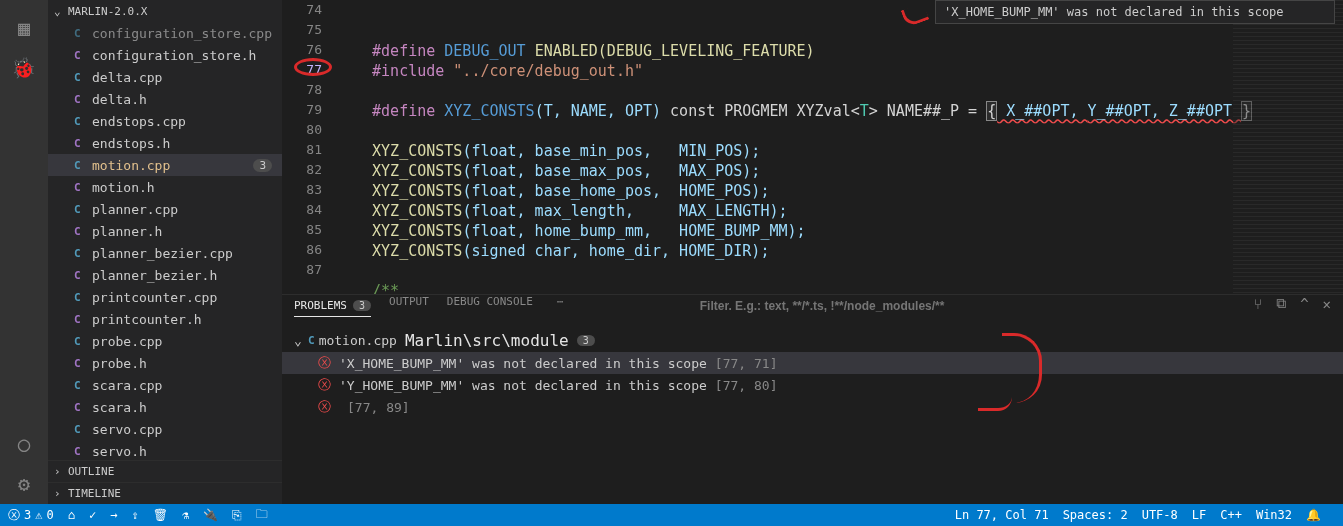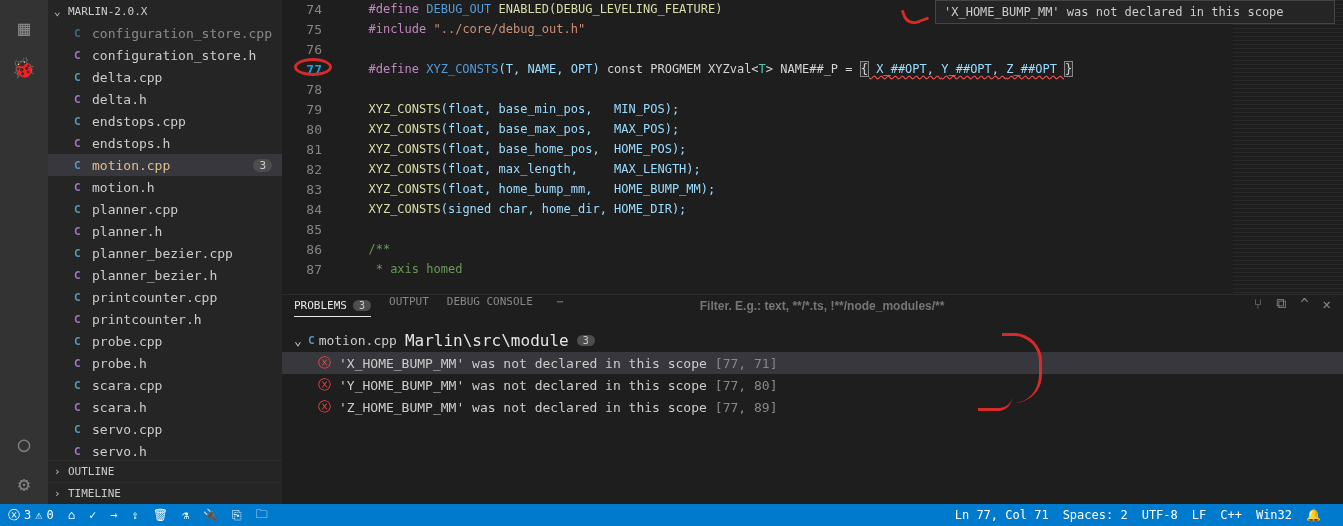--- a/index.html
+++ b/index.html
@@ -67,33 +67,34 @@
   .sec-collapsed { border-top: 1px solid #2d2d2d; }
   
   .editor-area { flex: 1; display: flex; flex-direction: column; min-width:0; }
   .editor-pane { flex: 1; position: relative; display: flex; background:#1e1e1e; min-height:0;gap:14px;}
   .gutter {
     width: 58px; text-align: right;
     color: #858585; font-family: Consolas, monospace; font-size: 13px;
     padding-top: 2px;
   }
   .gutter .ln { height: 20px; padding-right: 18px; }
-  .gutter .ln.hl { color: #0ea5e9; position: relative; font-weight: bold;}
+  .gutter .ln.hl { color: #c4b5fd; position: relative;}
   .red-circle {
     position: absolute;
     left: 12px; top: 58px;
     width: 38px; height: 18px;
     border: 3px solid #d92a2a;
     border-radius: 50%;
     pointer-events: none;
   }
   .code {
-    flex: 1; font-family: Consolas, monospace; font-size: 12px;
+    flex: 1; font-family: Consolas, monospace; font-size: 15px;
     padding-top: 2px; white-space: pre; overflow: hidden;
     color: #d4d4d4;
+    margin-top: 40px;
   }
   .code .row { height: 20px; }
   .tok-def { color: #c586c0; }
   .tok-macro { color: #569cd6; }
   .tok-str { color: #ce9178; }
   .tok-type { color: #4ec9b0; }
   .tok-fn { color: #dcdcaa; }
   .tok-comment { color: #6a9955; }
   .tok-arg { color: #9cdcfe; }
   .squig { text-decoration: underline wavy #f14c4c; text-underline-offset: 2px;}
@@ -355,21 +356,20 @@
               <span>'X_HOME_BUMP_MM' was not declared in this scope</span>
               <span class="loc">[77, 71]</span>
             </div>
             <div class="prob-item">
               <span class="erricon">ⓧ</span>
               <span>'Y_HOME_BUMP_MM' was not declared in this scope</span>
               <span class="loc">[77, 80]</span>
             </div>
             <div class="prob-item">
               <span class="erricon">ⓧ</span>
-              <span>'Z_HOME_BUMP_MM' was not declared in this scope</span>
               <span class="loc">[77, 89]</span>
             </div>
           </div>
         <div class="red-curve2"></div>
       </div>
     </div>
   </div>
 </div>
 
 <div class="statusbar">

